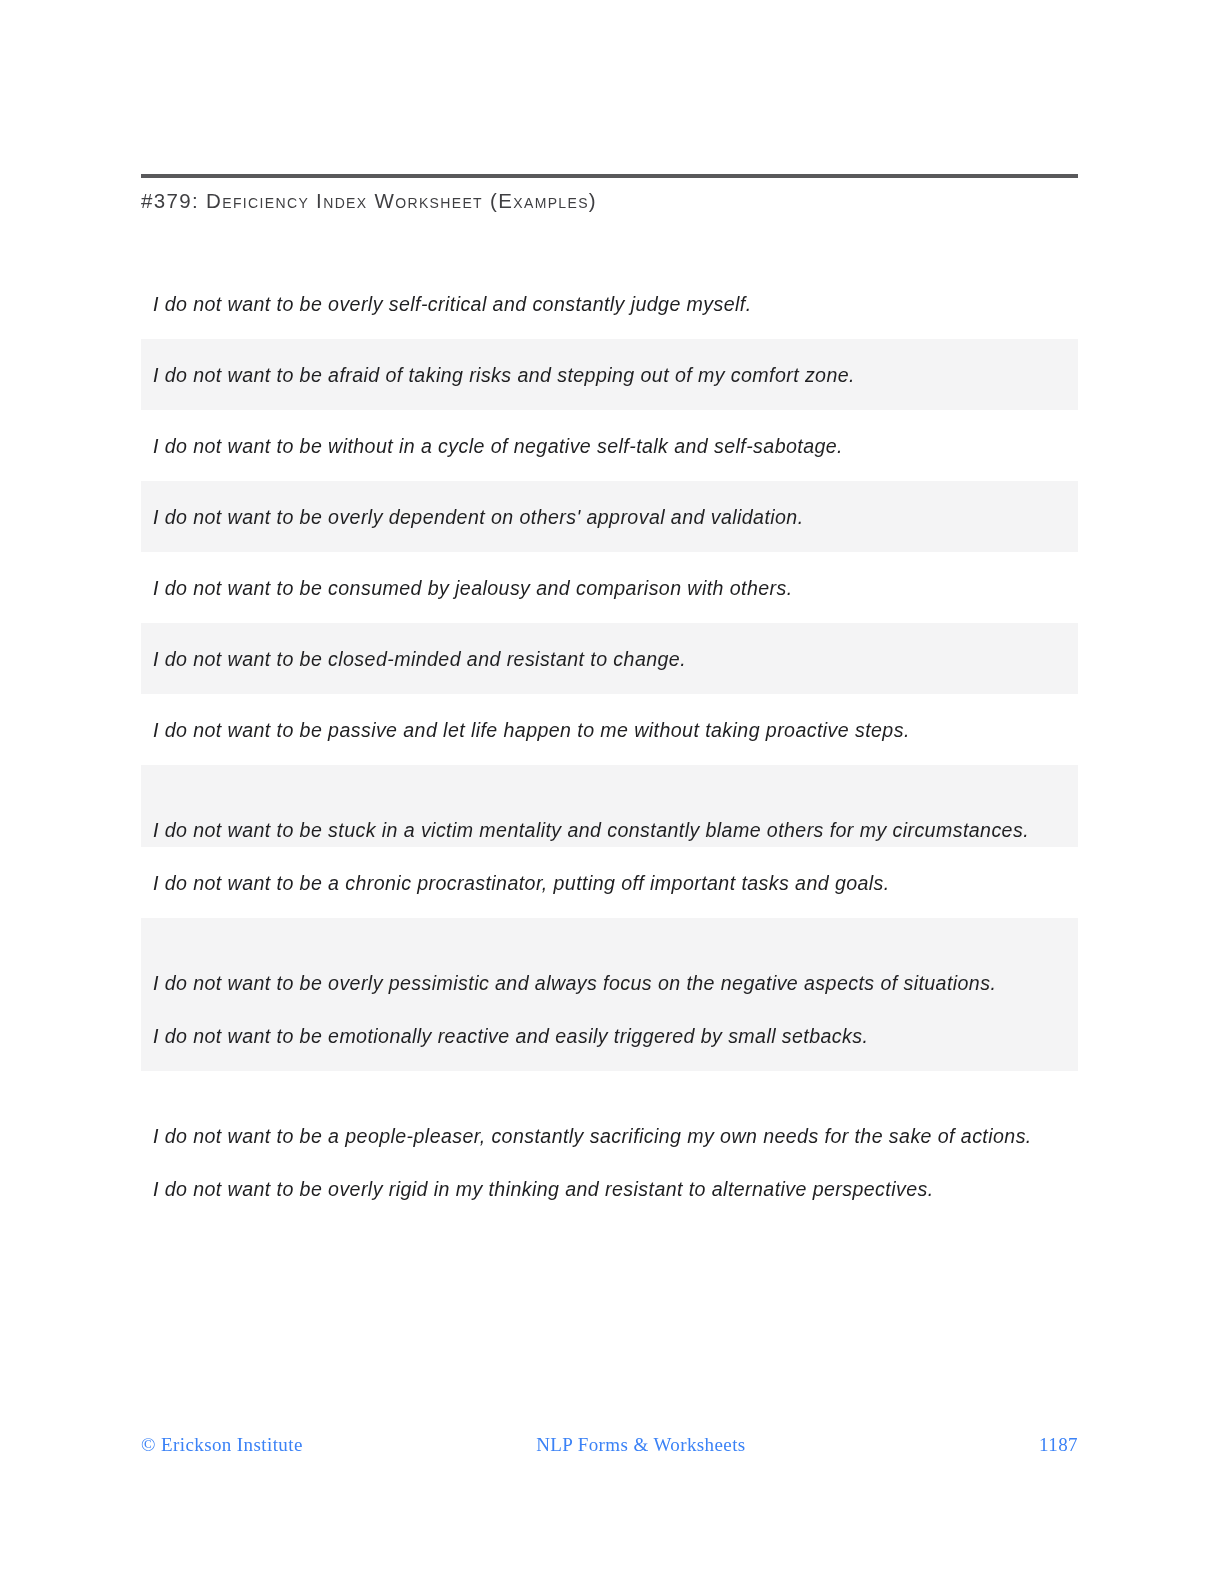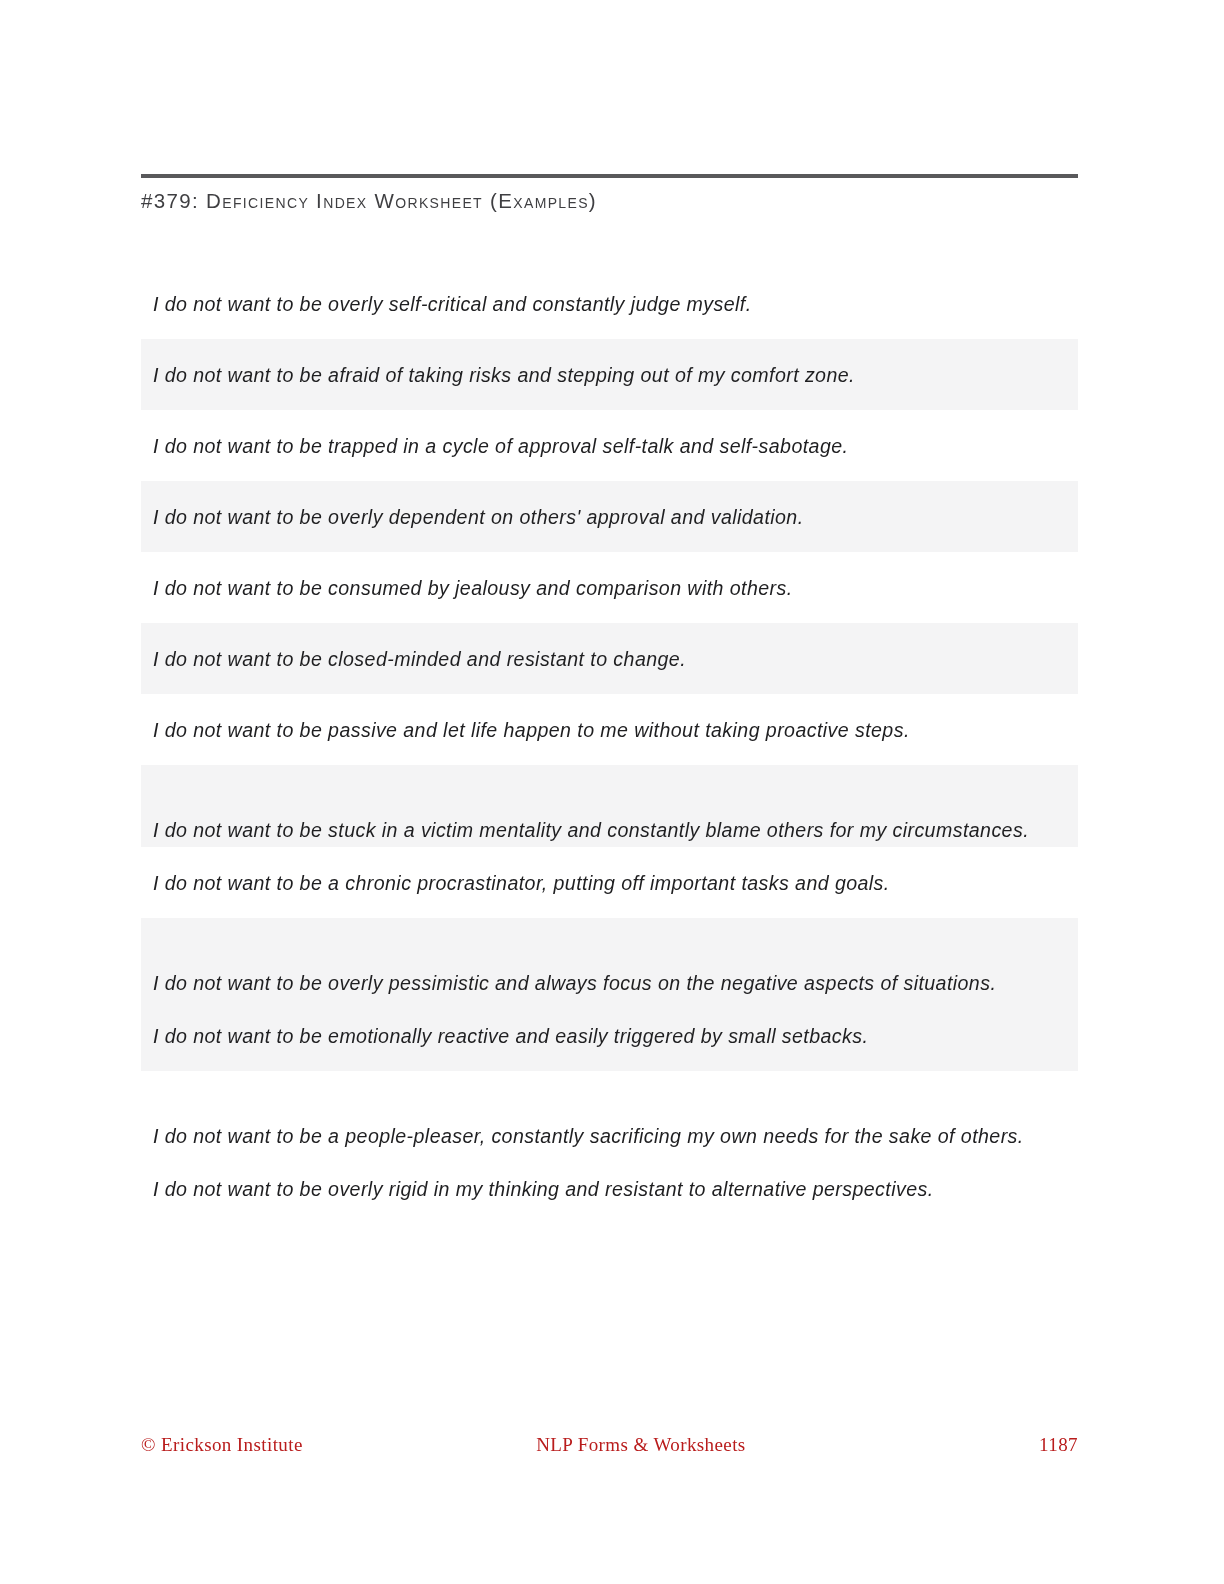--- a/index.html
+++ b/index.html
@@ -85,21 +85,21 @@
   .footer {
     position: absolute;
     left: 141px;
     top: 1434px;
     width: 937px;
     display: flex;
     align-items: baseline;
     font-family: "Liberation Serif", serif;
     font-size: 19px;
     letter-spacing: 0.4px;
-    color: #b91c1c;
+    color: #3b82f6;
   }
   .footer-left  { flex: 0 0 auto; }
   .footer-center{ flex: 1 1 auto; text-align: center; margin-left: -60px; }
   .footer-right { flex: 0 0 auto; }
 </style>
 </head>
 <body>
 
 <div class="page">
 
@@ -109,21 +109,21 @@
   </div>
 
   <div class="rows">
       <div class="row single">
         <span class="row-text">I do not want to be overly self-critical and constantly judge myself.</span>
       </div>
       <div class="row single shaded">
         <span class="row-text">I do not want to be afraid of taking risks and stepping out of my comfort zone.</span>
       </div>
       <div class="row single">
-        <span class="row-text">I do not want to be trapped in a cycle of approval self-talk and self-sabotage.</span>
+        <span class="row-text">I do not want to be without in a cycle of negative self-talk and self-sabotage.</span>
       </div>
       <div class="row single shaded">
         <span class="row-text">I do not want to be overly dependent on others' approval and validation.</span>
       </div>
       <div class="row single">
         <span class="row-text">I do not want to be consumed by jealousy and comparison with others.</span>
       </div>
       <div class="row single shaded">
         <span class="row-text">I do not want to be closed-minded and resistant to change.</span>
       </div>
@@ -136,21 +136,21 @@
       <div class="row single">
         <span class="row-text">I do not want to be a chronic procrastinator, putting off important tasks and goals.</span>
       </div>
       <div class="row double shaded">
         <span class="row-text">I do not want to be overly pessimistic and always focus on the negative aspects of situations.</span>
       </div>
       <div class="row single shaded">
         <span class="row-text">I do not want to be emotionally reactive and easily triggered by small setbacks.</span>
       </div>
       <div class="row double">
-        <span class="row-text">I do not want to be a people-pleaser, constantly sacrificing my own needs for the sake of others.</span>
+        <span class="row-text">I do not want to be a people-pleaser, constantly sacrificing my own needs for the sake of actions.</span>
       </div>
       <div class="row single">
         <span class="row-text">I do not want to be overly rigid in my thinking and resistant to alternative perspectives.</span>
       </div>
     </div>
 
   <div class="footer">
     <div class="footer-left">© Erickson Institute</div>
     <div class="footer-center">NLP Forms &amp; Worksheets</div>
     <div class="footer-right">1187</div>

